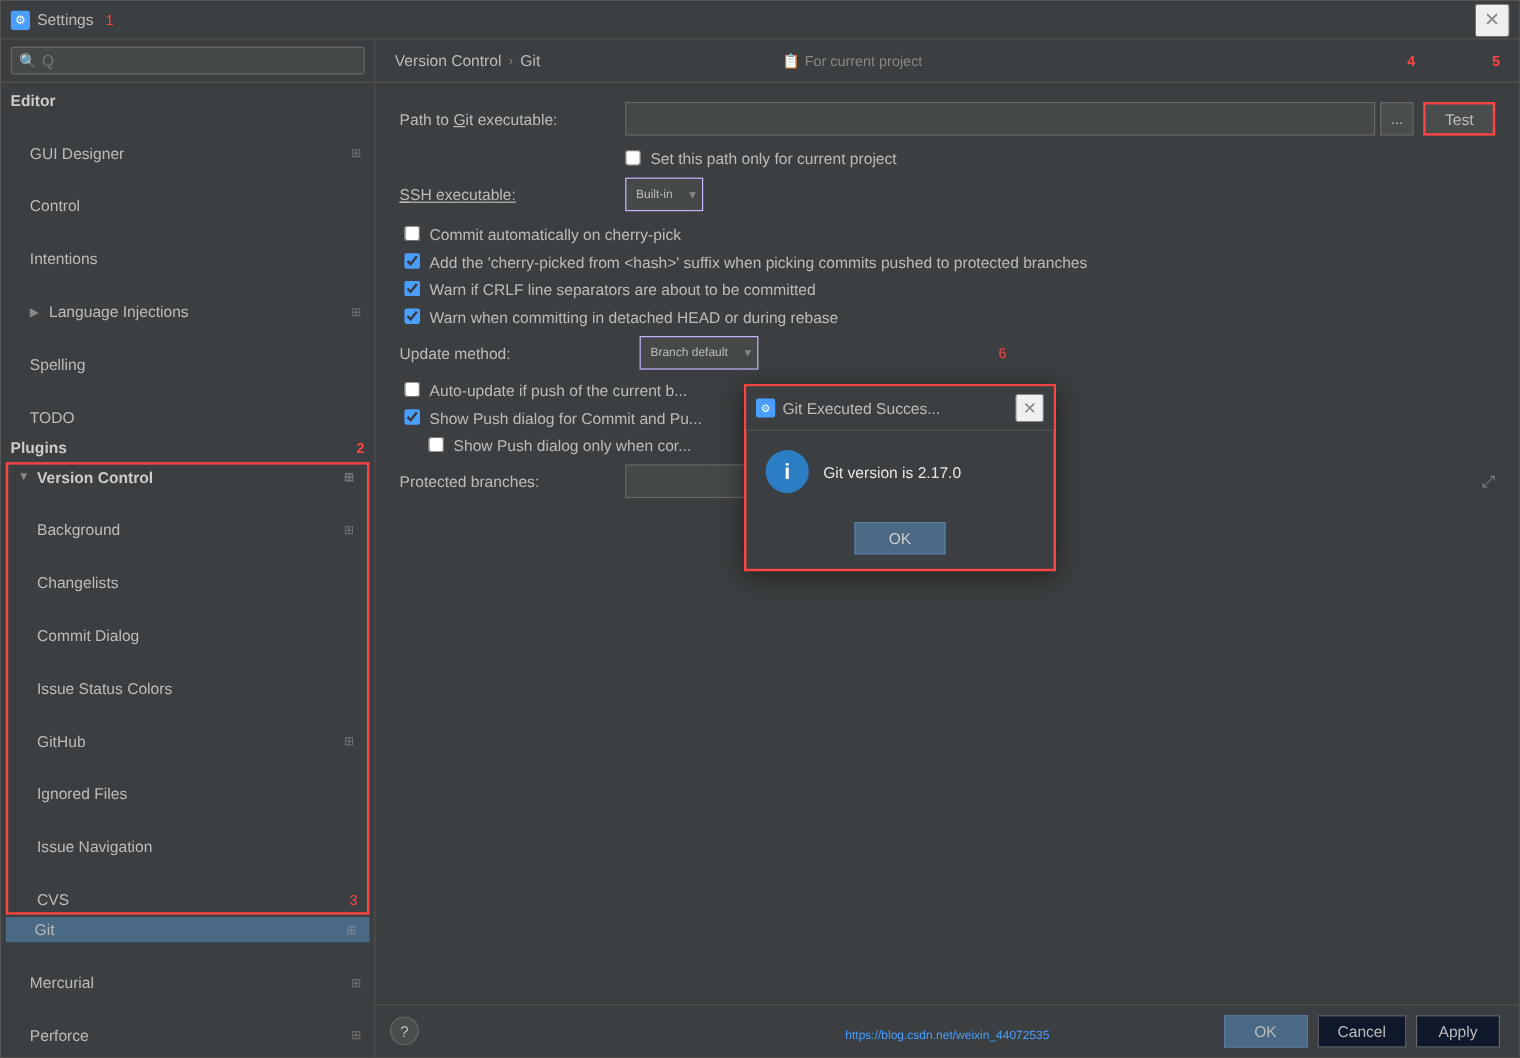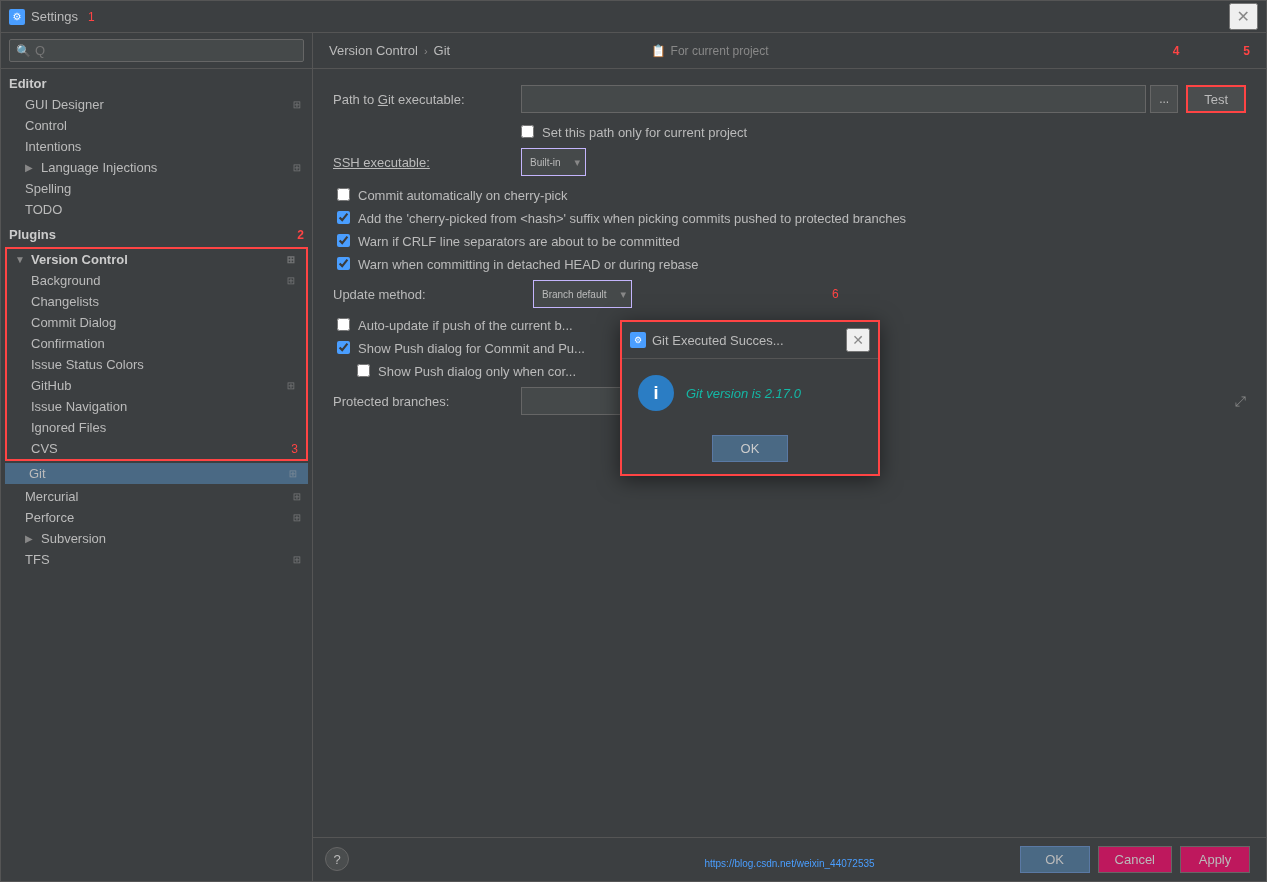--- a/index.html
+++ b/index.html
@@ -119,21 +119,21 @@
       padding: 3px 8px;
       cursor: pointer;
       position: relative;
     }
     .tree-item.selected { background: #4a6984; }
     .tree-item.section-header {
       font-weight: bold;
       color: #cccccc;
       padding-left: 8px;
     }
-    .tree-item.indent-1 { padding-left: 24px; }
+    .tree-item.indent-1 { padding-left: 24px; margin-top: 23px; }
     .tree-arrow {
       width: 16px;
       font-size: 10px;
       color: #888;
       flex-shrink: 0;
     }
     .tree-label { flex: 1; }
     .tree-copy-icon {
       width: 14px;
       height: 14px;
@@ -334,21 +334,21 @@
       color: #bbbbbb;
       width: 24px;
       height: 24px;
       border-radius: 50%;
       display: flex; align-items: center; justify-content: center;
       cursor: pointer;
       font-size: 13px;
     }
 
     .action-btn {
-      background: #be185d;
+      background: #0f172a;
       border: 1px solid #666;
       color: #bbbbbb;
       padding: 5px 16px;
       cursor: pointer;
       font-size: 13px;
       min-width: 70px;
     }
     .action-btn.primary {
       background: #4a6984;
       border-color: #5a79a4;
@@ -408,21 +408,21 @@
     .modal-info-icon {
       width: 36px; height: 36px;
       background: #2b7dc4;
       border-radius: 50%;
       display: flex; align-items: center; justify-content: center;
       color: white;
       font-size: 18px;
       font-weight: bold;
       flex-shrink: 0;
     }
-    .modal-message { color: #14b8a6; font-size: 13px; font-style: italic; }
+    .modal-message { color: #e5e5e5; font-size: 13px; }
     .modal-footer {
       display: flex;
       justify-content: center;
       padding: 8px 16px 12px;
     }
     .modal-ok-btn {
       background: #4a6984;
       border: 1px solid #5a79a4;
       color: #cccccc;
       padding: 5px 28px;
@@ -505,34 +505,31 @@
             <span class="tree-label">Background</span>
             <span class="tree-copy-icon">⊞</span>
           </div>
           <div class="tree-item indent-1">
             <span class="tree-label">Changelists</span>
           </div>
           <div class="tree-item indent-1">
             <span class="tree-label">Commit Dialog</span>
           </div>
           <div class="tree-item indent-1">
-            <span class="tree-label">Confirmation</span>
-          </div>
-          <div class="tree-item indent-1">
             <span class="tree-label">Issue Status Colors</span>
           </div>
           <div class="tree-item indent-1">
             <span class="tree-label">GitHub</span>
             <span class="tree-copy-icon">⊞</span>
           </div>
           <div class="tree-item indent-1">
+            <span class="tree-label">Ignored Files</span>
+          </div>
+          <div class="tree-item indent-1">
             <span class="tree-label">Issue Navigation</span>
-          </div>
-          <div class="tree-item indent-1">
-            <span class="tree-label">Ignored Files</span>
           </div>
           <div class="tree-item indent-1">
             <span class="tree-label">CVS</span>
             <span class="red-box-label">3</span>
           </div>
         </div>
 
         <div class="tree-item indent-1 selected" style="margin: 2px 4px; padding-left: 24px;">
           <span class="tree-label">Git</span>
           <span class="tree-copy-icon">⊞</span>

